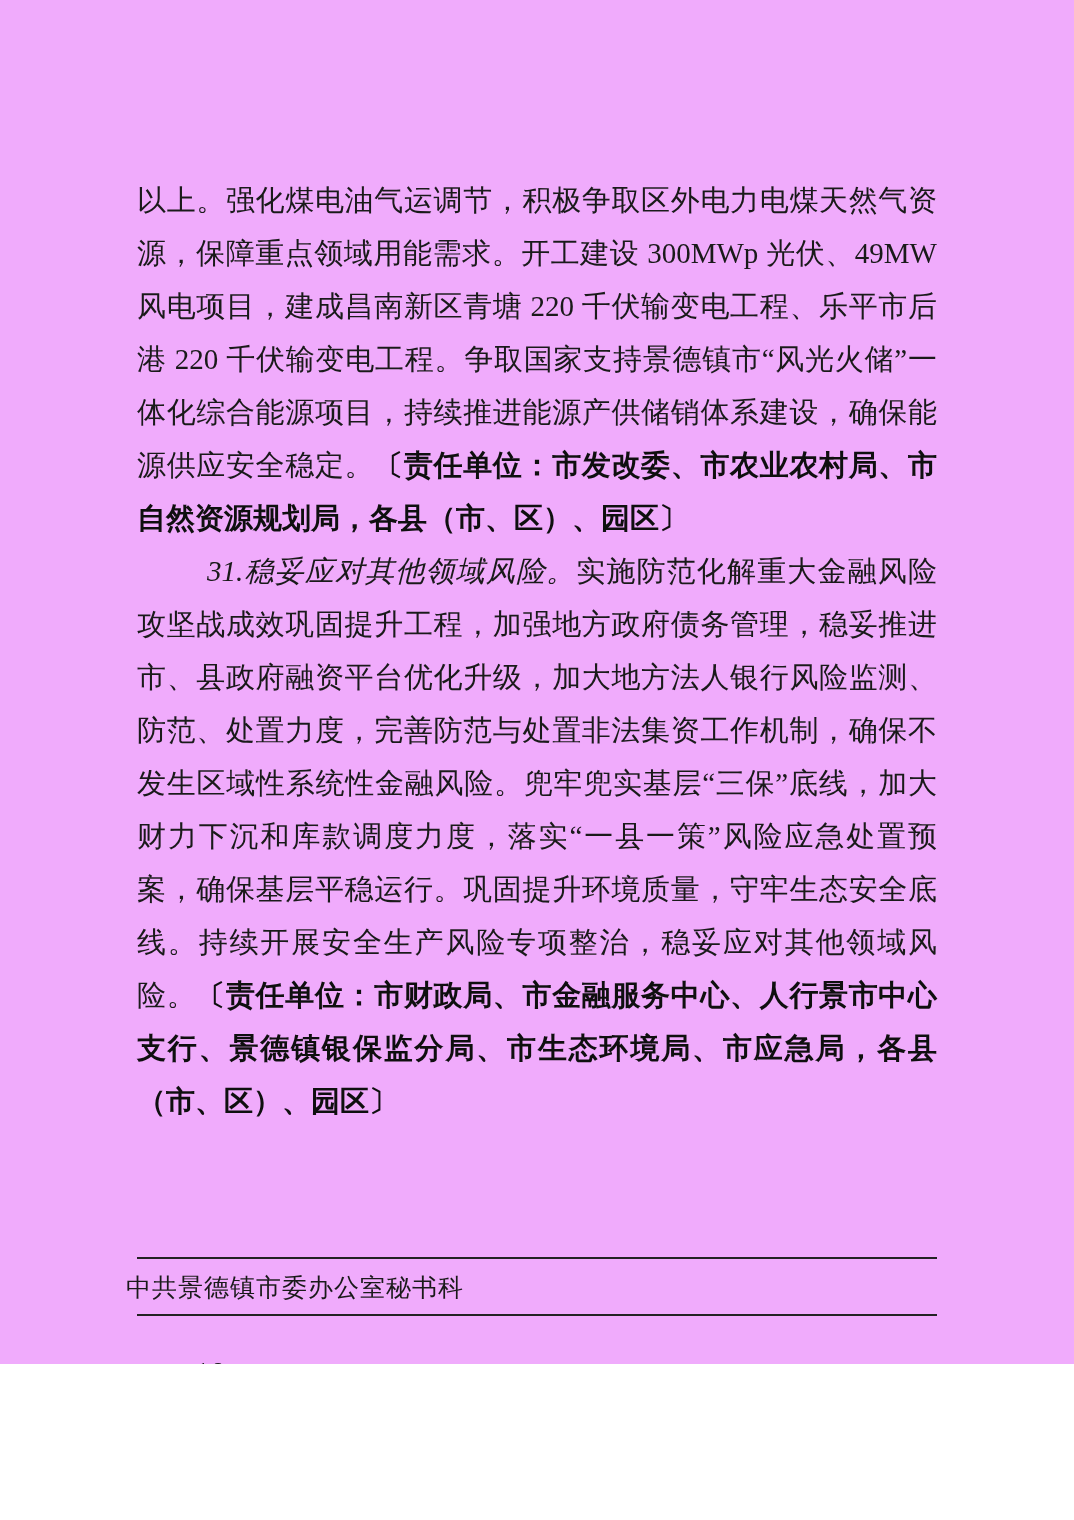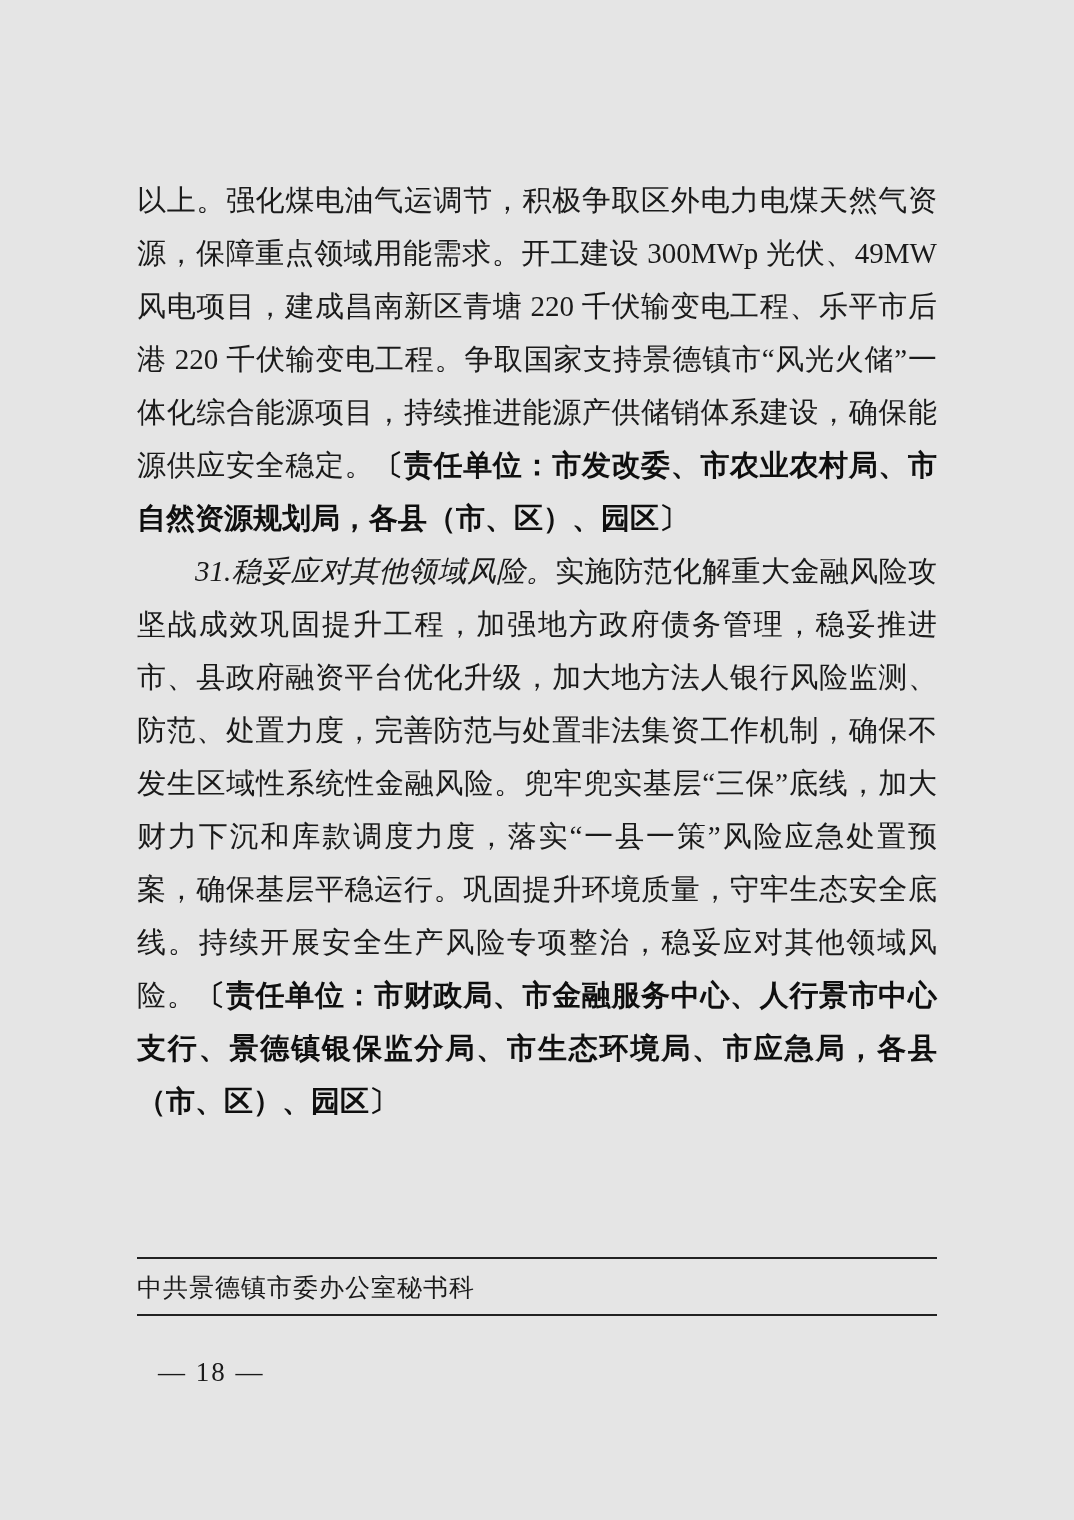--- a/index.html
+++ b/index.html
@@ -3,22 +3,22 @@
 <meta charset="utf-8">
 <style>
   html, body {
     margin: 0;
     padding: 0;
     background: #ffffff;
   }
   .doc-page {
     position: relative;
     width: 1074px;
-    height: 1520px;
-    background: #e5e5e5;
+    height: 1364px;
+    background: #f0abfc;
     overflow: hidden;
     font-family: "Liberation Serif", "DejaVu Serif", serif;
     color: #1a1a1a;
     text-decoration: underline;
   }
   .body-text {
     position: absolute;
     left: 137px;
     top: 174px;
     width: 800px;
@@ -28,38 +28,39 @@
   }
   .body-text p {
     margin: 0;
     padding: 0;
   }
   .para-indent {
     text-indent: 58px;
   }
   .section-heading {
     font-style: italic;
+    margin-left: 12px;
   }
   .resp-bold {
     font-family: "Liberation Sans", "DejaVu Sans", sans-serif;
     font-weight: 700;
     color: #0f0f0f;
   }
   .footer-rule {
     position: absolute;
     left: 137px;
     width: 800px;
     height: 2px;
     background: #222222;
   }
   .rule-top { top: 1257px; }
   .rule-bottom { top: 1314px; }
   .footer-row {
     position: absolute;
-    left: 137px;
+    left: 126px;
     top: 1272px;
     width: 800px;
     display: flex;
     justify-content: space-between;
     align-items: flex-start;
     font-size: 25px;
     line-height: 32px;
   }
   .footer-issuer {
     letter-spacing: 1px;

